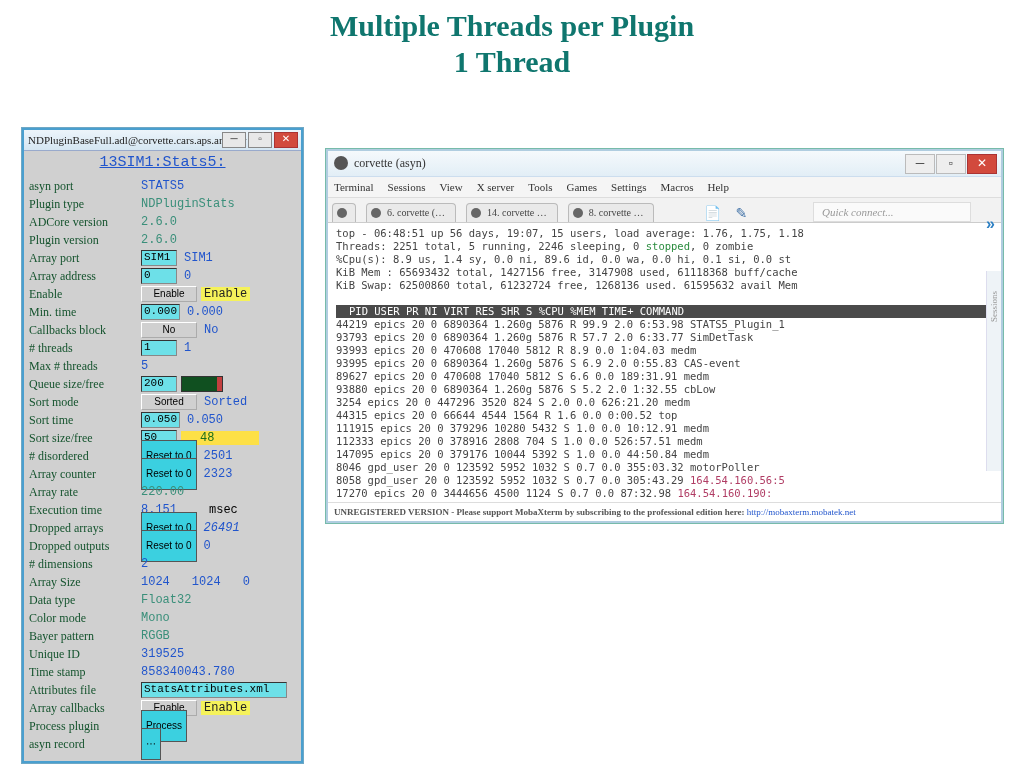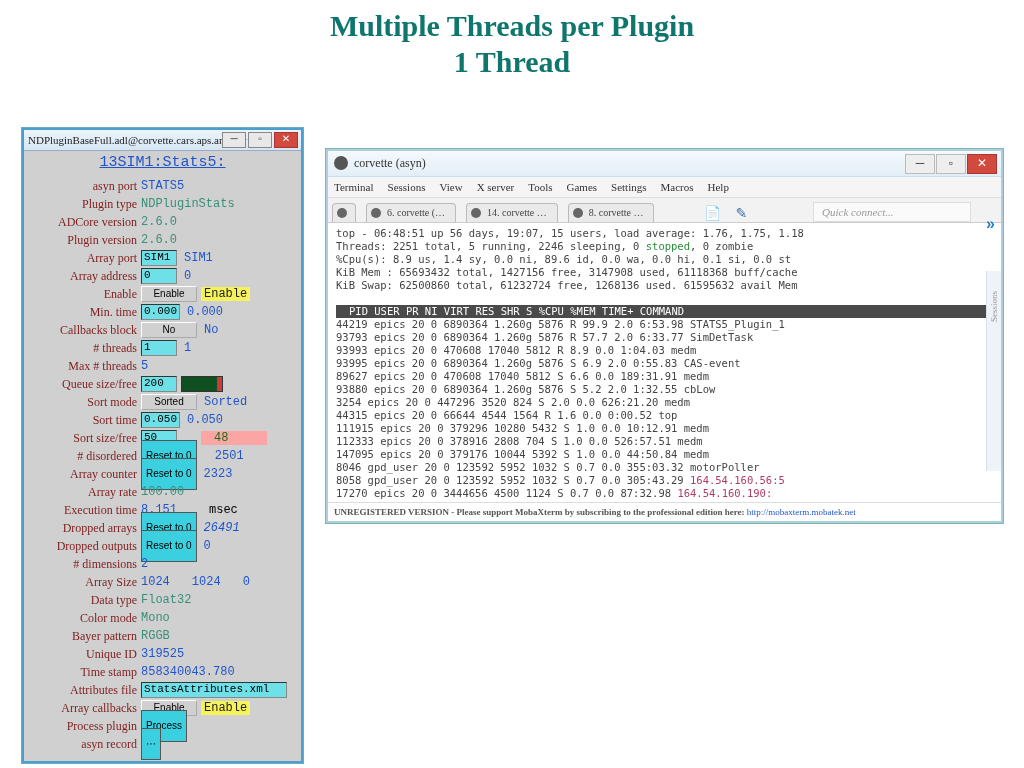--- a/index.html
+++ b/index.html
@@ -7,21 +7,21 @@
 
 
 .medm{position:absolute;left:22px;top:128px;width:277px;border:2px solid #4a9fcf;background:#d0d0d0;box-shadow:0 0 0 1px #6fa8c5}
 .medm-title{height:20px;background:linear-gradient(#ecf4fa,#d5e6f2);border-bottom:1px solid #9ac;font:11px/20px "Segoe UI";padding:0 4px;color:#222;position:relative}
 .medm-title .btns{position:absolute;right:3px;top:2px;display:flex;gap:2px}
 .winbtn{width:22px;height:14px;font:10px/12px sans-serif;text-align:center;border:1px solid #888;background:#e8e8e8}
 .winbtn.close{background:#d24a3d;color:#fff;border-color:#a33}
 .medm-head{font:15px/20px "Courier New";color:#2155cc;text-align:center;padding:2px 0;text-decoration:underline}
 .medm-body{padding:2px 5px 8px}
 .row{display:flex;align-items:center;height:18px;gap:4px}
-.lbl{flex:0 0 108px;text-align:right;font:12px "Segoe UI";color:#7f1d1d}
+.lbl{flex:0 0 108px;font:12px "Segoe UI";color:#14532d}
 .val{font:12px "Courier New"}
 .teal{color:#3a8f7a}
 .blue{color:#2155cc}
 .yellow{background:#f5f25a;color:#222}
 .cyanbtn{background:#3bd0e0;color:#000;font:10px/14px sans-serif;border:1px solid #555;padding:8px 4px;height:14px}
 .drop{background:#d0d0d0;border:1px outset #fff;font:10px/14px sans-serif;padding:0 2px;min-width:50px;height:14px;text-align:center}
 .cyanfield{background:#6de0e8;border:1px inset #888;font:11px "Courier New";padding:0 2px;height:14px;min-width:30px}
 .grn{color:#1a6e1a}
 .extra{font:12px "Courier New";color:#2155cc}
 
@@ -128,35 +128,35 @@
         <span class="val blue" style="min-width: 40px; padding: 0px 3px;">Sorted</span>
       </div>
       <div class="row">
         <span class="lbl">Sort time</span>
         <span class="cyanfield">0.050</span>
         <span class="val blue" style="min-width: 40px; padding: 0px 3px;">0.050</span>
       </div>
       <div class="row">
         <span class="lbl">Sort size/free</span>
         <span class="cyanfield">50</span>
-        <span class="val grn" style="background: #fca5a5; min-width: 40px; padding: 0px 13px; margin-left: 20px;">48</span>
+        <span class="val grn" style="background: #fde047; min-width: 40px; padding: 0px 19px;">48</span>
       </div>
       <div class="row">
         <span class="lbl"># disordered</span>
         <span class="cyanbtn">Reset to 0</span>
-        <span class="val blue" style="min-width: 40px; padding: 0px 3px; text-align: right;">2501</span>
+        <span class="val blue" style="min-width: 40px; padding: 0px 3px;">2501</span>
       </div>
       <div class="row">
         <span class="lbl">Array counter</span>
         <span class="cyanbtn">Reset to 0</span>
         <span class="val blue" style="min-width: 40px; padding: 0px 3px;">2323</span>
       </div>
       <div class="row">
         <span class="lbl">Array rate</span>
-        <span class="val teal">100.00</span>
+        <span class="val teal">220.00</span>
       </div>
       <div class="row">
         <span class="lbl">Execution time</span>
         <span class="val blue">8.151</span>
         <span class="val " style="margin-left: 28px;">msec</span>
       </div>
       <div class="row">
         <span class="lbl">Dropped arrays</span>
         <span class="cyanbtn">Reset to 0</span>
         <span class="val blue" style="min-width: 40px; padding: 0px 3px; font-style: italic;">26491</span>

